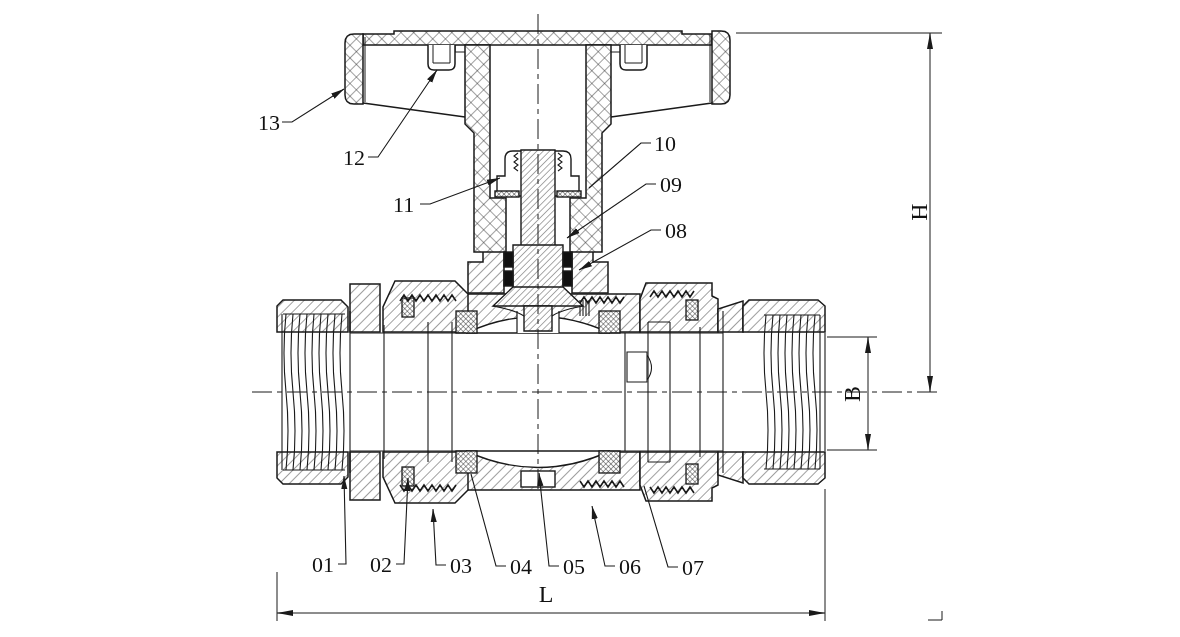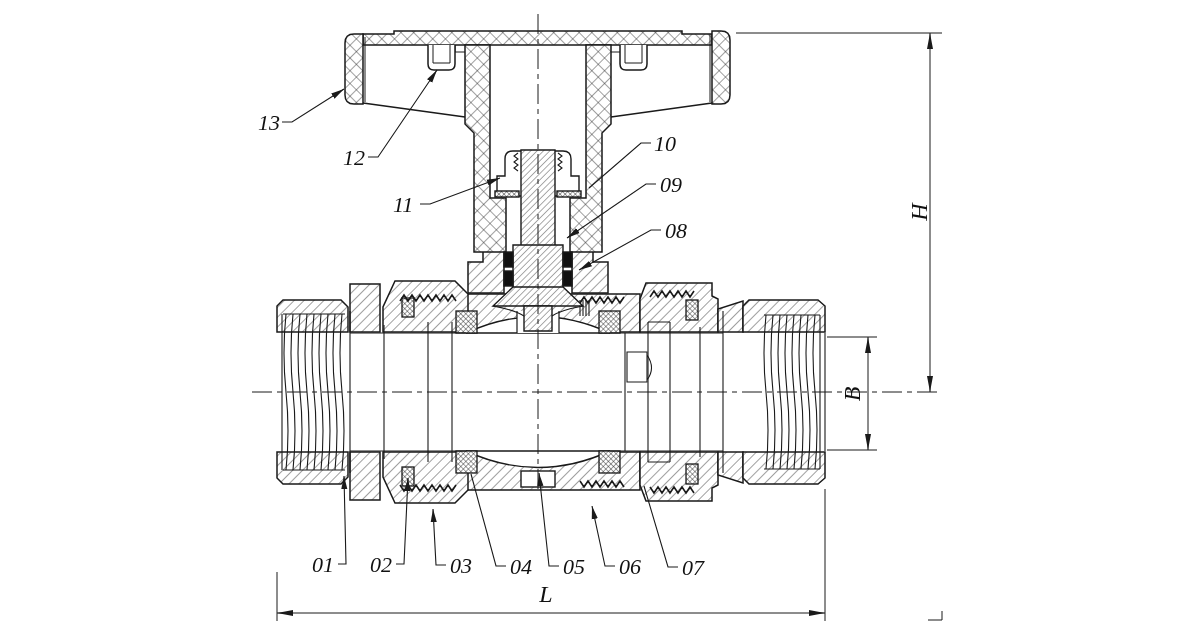--- a/index.html
+++ b/index.html
@@ -1,17 +1,17 @@
 <!DOCTYPE html>
 <html><head>
 <meta charset="utf-8">
 <style>
   html,body{margin:0;padding:0;background:#fff;}
   body{width:1180px;height:637px;overflow:hidden;font-family:"Liberation Serif","DejaVu Serif",serif;}
-  #stage{position:relative;width:1180px;height:637px;background:#15803d;font-style:italic;}
+  #stage{position:relative;width:1180px;height:637px;background:#15803d;}
   svg{display:block;}
   text{fill:#111;}
   .lbl{font-size:22px;}
   .dim{font-size:24px;}
 </style>
 </head>
 <body>
 
 <div id="stage">
 <svg width="1180" height="637" viewBox="0 0 1180 637" xmlns="http://www.w3.org/2000/svg">

